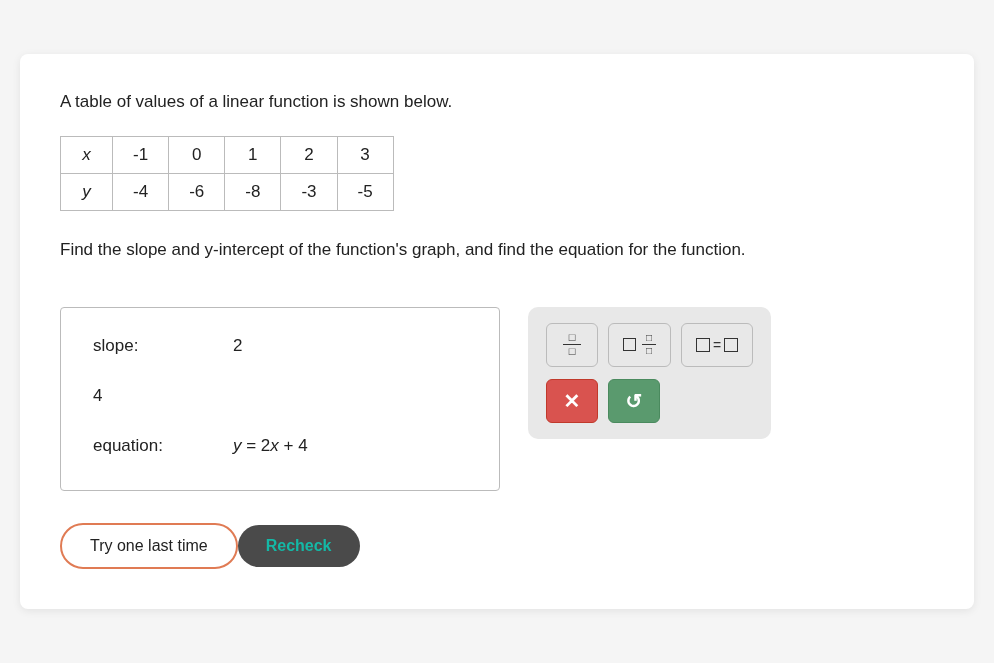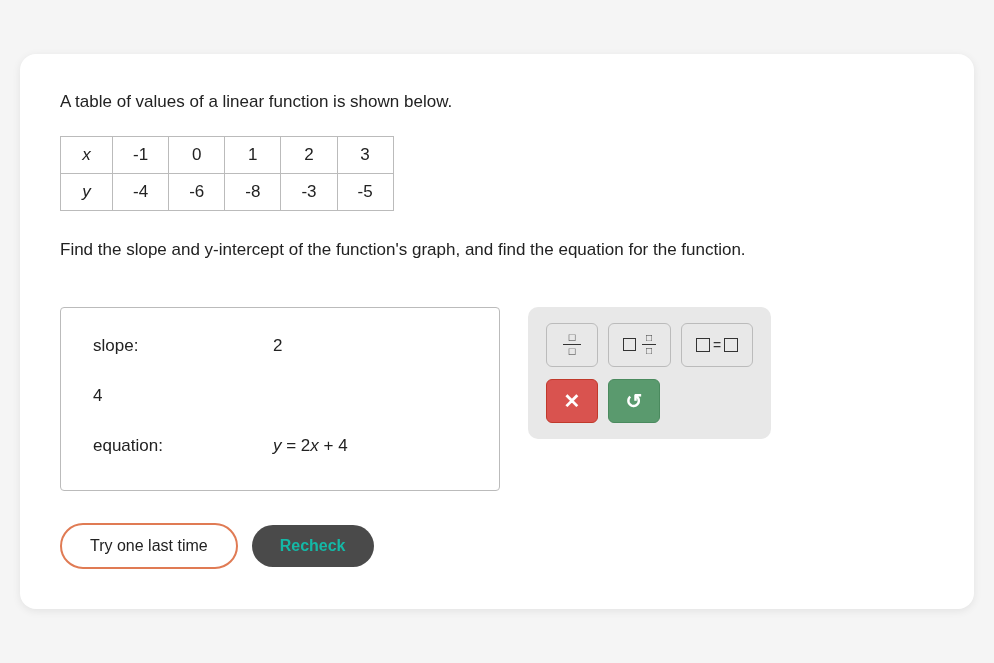--- a/index.html
+++ b/index.html
@@ -9,21 +9,21 @@
       background: #f5f5f5;
       display: flex;
       justify-content: center;
       align-items: center;
       min-height: 100vh;
       padding: 20px;
     }
 
     .card {
       background: #fff;
-      border-radius: 16px;
+      border-radius: 8px;
       padding: 36px 40px 40px 40px;
       max-width: 960px;
       width: 100%;
       box-shadow: 0 2px 8px rgba(0,0,0,0.08);
     }
 
     .problem-text {
       font-size: 17px;
       color: #222;
       margin-bottom: 22px;
@@ -70,21 +70,20 @@
       border-radius: 4px;
       padding: 28px 32px;
       min-width: 440px;
       background: #fff;
     }
 
     .answer-row {
       display: flex;
       align-items: baseline;
       margin-bottom: 30px;
-      gap: 40px;
     }
 
     .answer-row:last-child {
       margin-bottom: 6px;
     }
 
     .answer-label {
       font-size: 17px;
       color: #222;
       width: 140px;
@@ -179,21 +178,20 @@
       align-items: center;
       gap: 3px;
       font-size: 14px;
     }
 
     .eq-box-icon .box-sm { width: 14px; height: 14px; border: 1.5px solid #333; display: inline-block; }
 
     
     .bottom-buttons {
       display: flex;
-      gap: 14px;
       margin-top: 32px;
       align-items: center;
     }
 
     .try-btn {
       border: 2px solid #e07b54;
       border-radius: 24px;
       background: #fff;
       color: #222;
       font-size: 16px;

